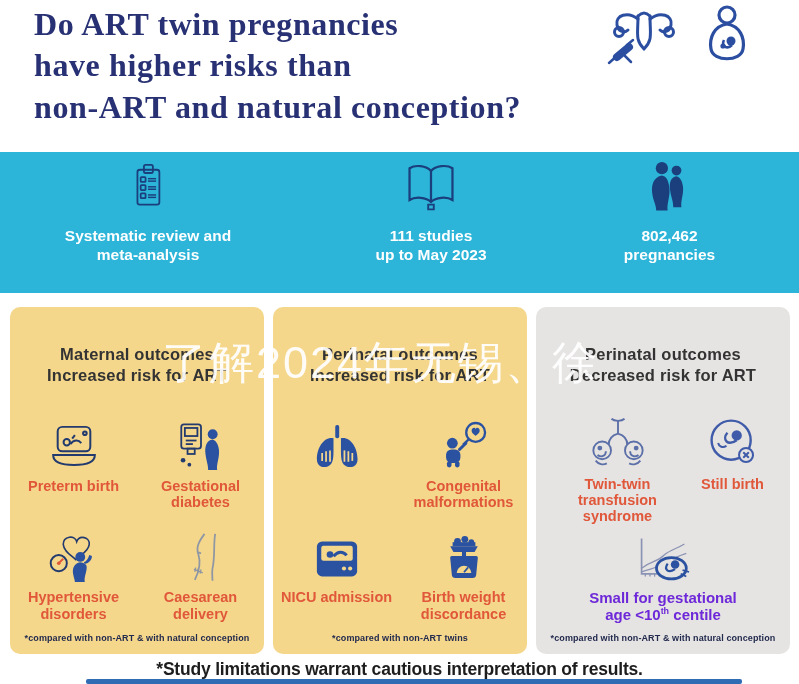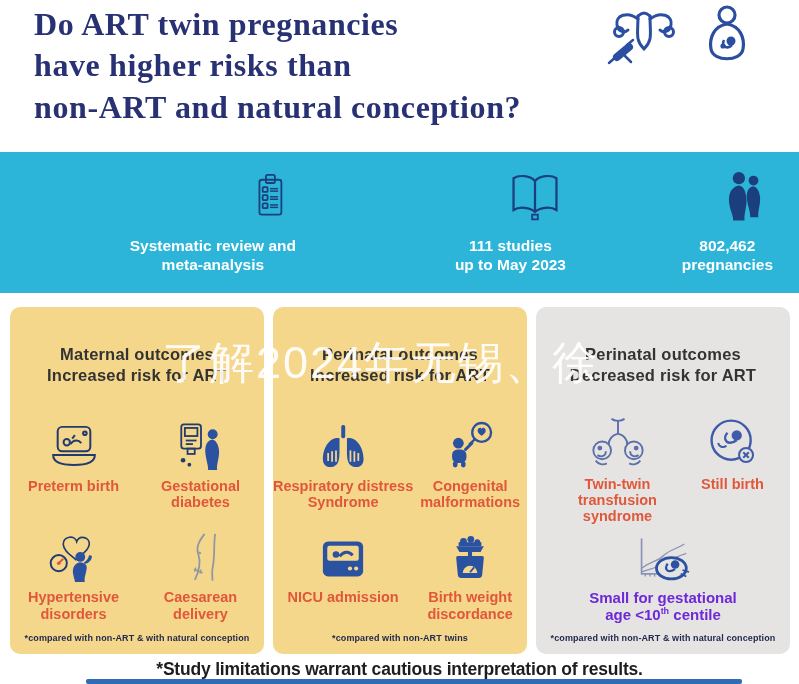--- a/index.html
+++ b/index.html
@@ -8,21 +8,21 @@
 
   
   .header { position:absolute; top:0; left:0; width:100%; height:152px; background:#ffffff;font-family:Liberation Serif, serif; }
   .title { position:absolute; left:34px; top:4px; font-size:32px; font-weight:800;
            color:#283173; line-height:1.29; letter-spacing:0.6px; white-space:pre; }
   .header-icons { position:absolute; right:48px; top:4px; display:flex; gap:16px; align-items:flex-start; }
 
   
   .stats-band { position:absolute; top:152px; left:0; width:100%; height:141px;
                 background:#2cb5d9; display:flex; }
-  .stat { display:flex; flex-direction:column; align-items:flex-end; padding-top:13px; }
+  .stat { display:flex; flex-direction:column; align-items:center; padding-top:3px; }
   .stat:nth-child(1){ width:296px; }
   .stat:nth-child(2){ width:270px; }
   .stat:nth-child(3){ width:233px; padding-right:26px; }
   .stat-icon { height:62px; display:flex; align-items:center; justify-content:center; }
   .stat-label { margin-top:10px; color:#ffffff; font-weight:700; font-size:15.5px;
                 text-align:center; line-height:1.22; white-space:pre; }
 
   
   .cards { position:absolute; top:307px; left:10px; width:780px; height:347px;
            display:flex; gap:9px; }
@@ -229,22 +229,20 @@
               <g stroke="#f5d78c" stroke-width="2">
                 <line x1="15" y1="36" x2="15" y2="45"></line>
                   <line x1="19.5" y1="34" x2="19.5" y2="46"></line>
                   <line x1="24" y1="33" x2="24" y2="46"></line>
                 <line x1="49.5" y1="36" x2="49.5" y2="45"></line>
                   <line x1="45" y1="34" x2="45" y2="46"></line>
                   <line x1="40.5" y1="33" x2="40.5" y2="46"></line>
               </g>
             </svg>
           </div>
-          <div class="cell-label">Respiratory distress
-Syndrome</div>
         </div>
         <div class="cell">
           <div class="cell-icon">
             <svg width="58" height="52" viewBox="0 0 64 58" fill="none">
               <g fill="#2b52a0">
                 <circle cx="19" cy="27" r="6"></circle>
                 <rect x="12" y="34" width="16" height="15" rx="6"></rect>
                 <rect x="13" y="47" width="5" height="7" rx="2.4"></rect>
                 <rect x="22" y="47" width="5" height="7" rx="2.4"></rect>
               </g>

